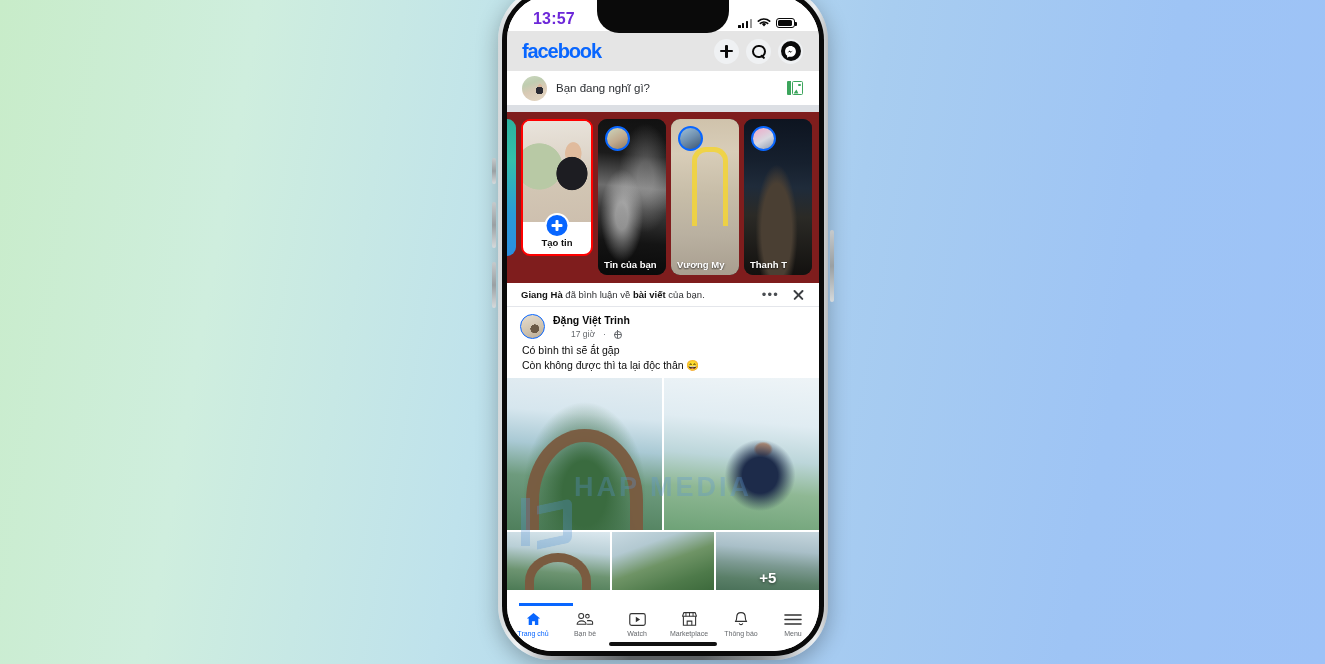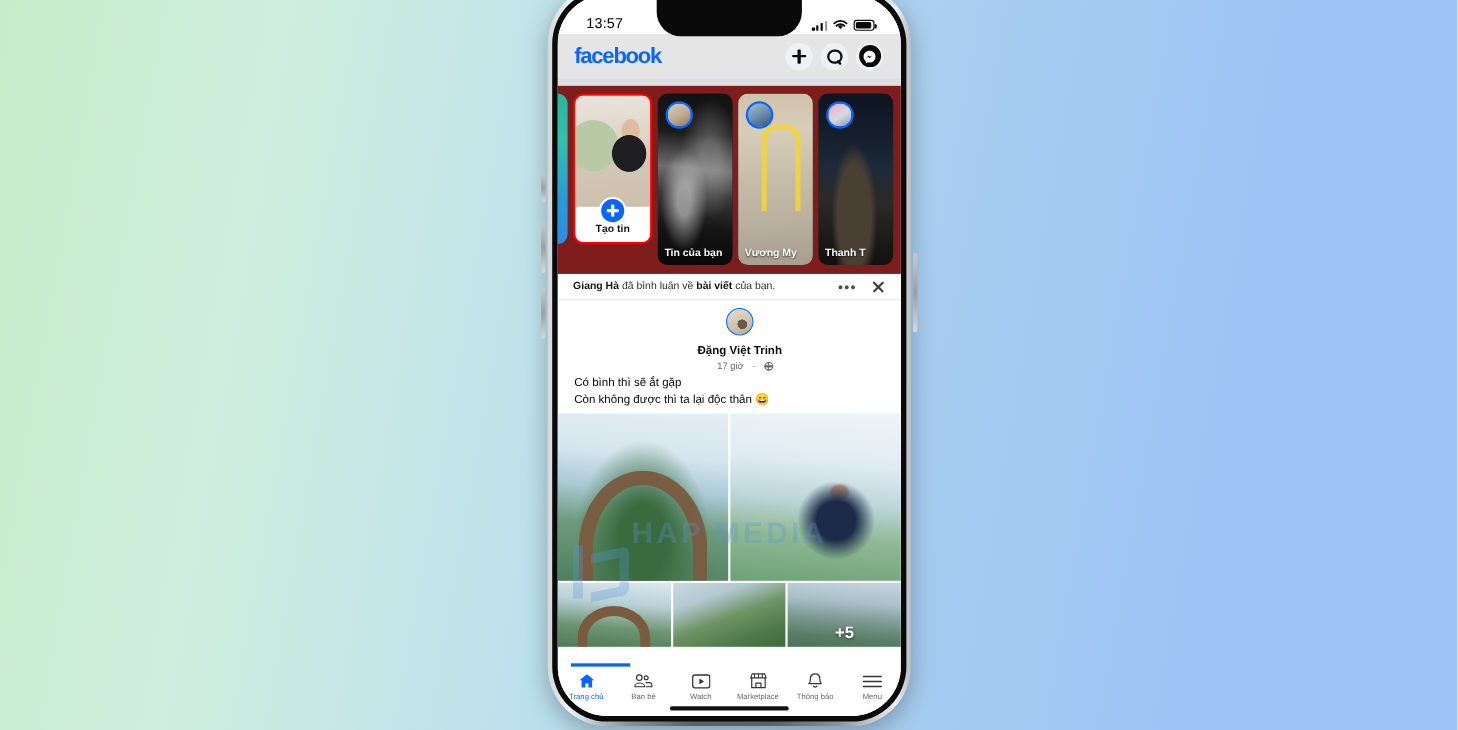--- a/index.html
+++ b/index.html
@@ -54,21 +54,21 @@
     border-bottom-left-radius: 22px; border-bottom-right-radius: 22px;
     z-index: 40;
   }
 
   
   #status-bar {
     height: 36px; display: flex; align-items: flex-end;
     justify-content: space-between; padding: 0 24px 3px 26px;
     background: #fff; position: relative; z-index: 30;
   }
-  #status-time { font-size: 13px; font-weight: 400; color: #000000; letter-spacing: .2px; }
+  #status-time { font-size: 16px; font-weight: 700; color: #6d28d9; letter-spacing: .2px; }
   #status-icons { display: flex; align-items: flex-end; gap: 5px; }
   .sig-bars { display: flex; align-items: flex-end; gap: 1.4px; height: 10px; }
   .sig-bars i { width: 2.4px; background: #0a0a0a; border-radius: .6px; display: block; }
   .sig-bars i:nth-child(1){height:3.5px}
   .sig-bars i:nth-child(2){height:5.5px}
   .sig-bars i:nth-child(3){height:7.5px}
   .sig-bars i:nth-child(4){height:9.5px; background:#9a9a9a}
   .batt { width:19px; height:10px; border:1.3px solid #0a0a0a; border-radius:3px; position:relative; }
   .batt::after { content:""; position:absolute; right:-3.2px; top:3px; width:1.8px; height:4px; background:#0a0a0a; border-radius:0 1px 1px 0;}
   .batt i { position:absolute; left:1px; top:1px; bottom:1px; width:13.6px; background:#0a0a0a; border-radius:1.5px; display:block;}
@@ -200,21 +200,21 @@
   #notif-text { flex:1; font-size:9.5px; color:#2f3033; }
   #notif-text b { font-weight:700; color:#111; }
   #notif-dots { font-size:13px; color:#4a4d52; letter-spacing:1.2px; margin-right:13px; line-height:1; }
   #notif-close { position:relative; width:13px; height:13px; }
   #notif-close::before, #notif-close::after {
     content:""; position:absolute; left:0; top:5.7px; width:13px; height:1.7px; background:#3b3e42; border-radius:1px;
   }
   #notif-close::before { transform:rotate(45deg); }
   #notif-close::after  { transform:rotate(-45deg); }
 
-  #post-head { display:flex; align-items:center; gap:8px; padding: 7px 14px 0 33px; flex-direction: column; }
+  #post-head { display:flex; align-items:center; gap:8px; padding: 7px 14px 0 13px; }
   #post-avatar {
     width:25px; height:25px; border-radius:50%; flex:0 0 25px;
     border:1.8px solid #0866FF; overflow:hidden;
     background:
       radial-gradient(circle at 60% 60%, #6b5a46 0 22%, transparent 23%),
       linear-gradient(160deg,#e6ded0,#cfc2ad 60%,#b9ab95);
   }
   #post-author { font-size:10.5px; font-weight:700; color:#0a0a0a; line-height:1.25; }
   #post-meta { display:flex; align-items:flex-end; gap:8px; font-size:8.5px; color:#65686c; margin-top:1px;margin-left:18px; }
   .globe-ic { width:8px; height:8px; border-radius:50%; border:1.2px solid #65686c; position:relative; display:inline-block;}
@@ -331,20 +331,28 @@
             <span class="msgr-g">
               <svg viewBox="0 0 24 24">
                   <path d="M12 2C6.3 2 2 6.2 2 11.8c0 3.2 1.4 6 3.7 7.8v3.8l3.4-1.9c.9.25 1.9.4 2.9.4 5.7 0 10-4.2 10-9.8C22 6.2 17.7 2 12 2z" fill="#fff"></path>
                   <path d="M6.4 14.5l4.1-4.4 2.1 2.2 3.8-2.2-4.1 4.4-2.1-2.2z" fill="#0a0a0a"></path>
                 </svg>
             </span>
           </div>
         </div>
       </div>
 
+      <div id="composer">
+        <div id="composer-avatar"></div>
+        <div id="composer-text">Bạn đang nghĩ gì?</div>
+        <div id="photo-icon">
+          <span class="bk"></span>
+            <span class="fr"></span>
+        </div>
+      </div>
 
       <div class="divider-bar"></div>
 
       <div id="stories">
         <div id="story-edge"></div>
 
         <div id="story-create">
           <div class="thumb"></div>
           <div class="plusbtn">
               <span></span>

